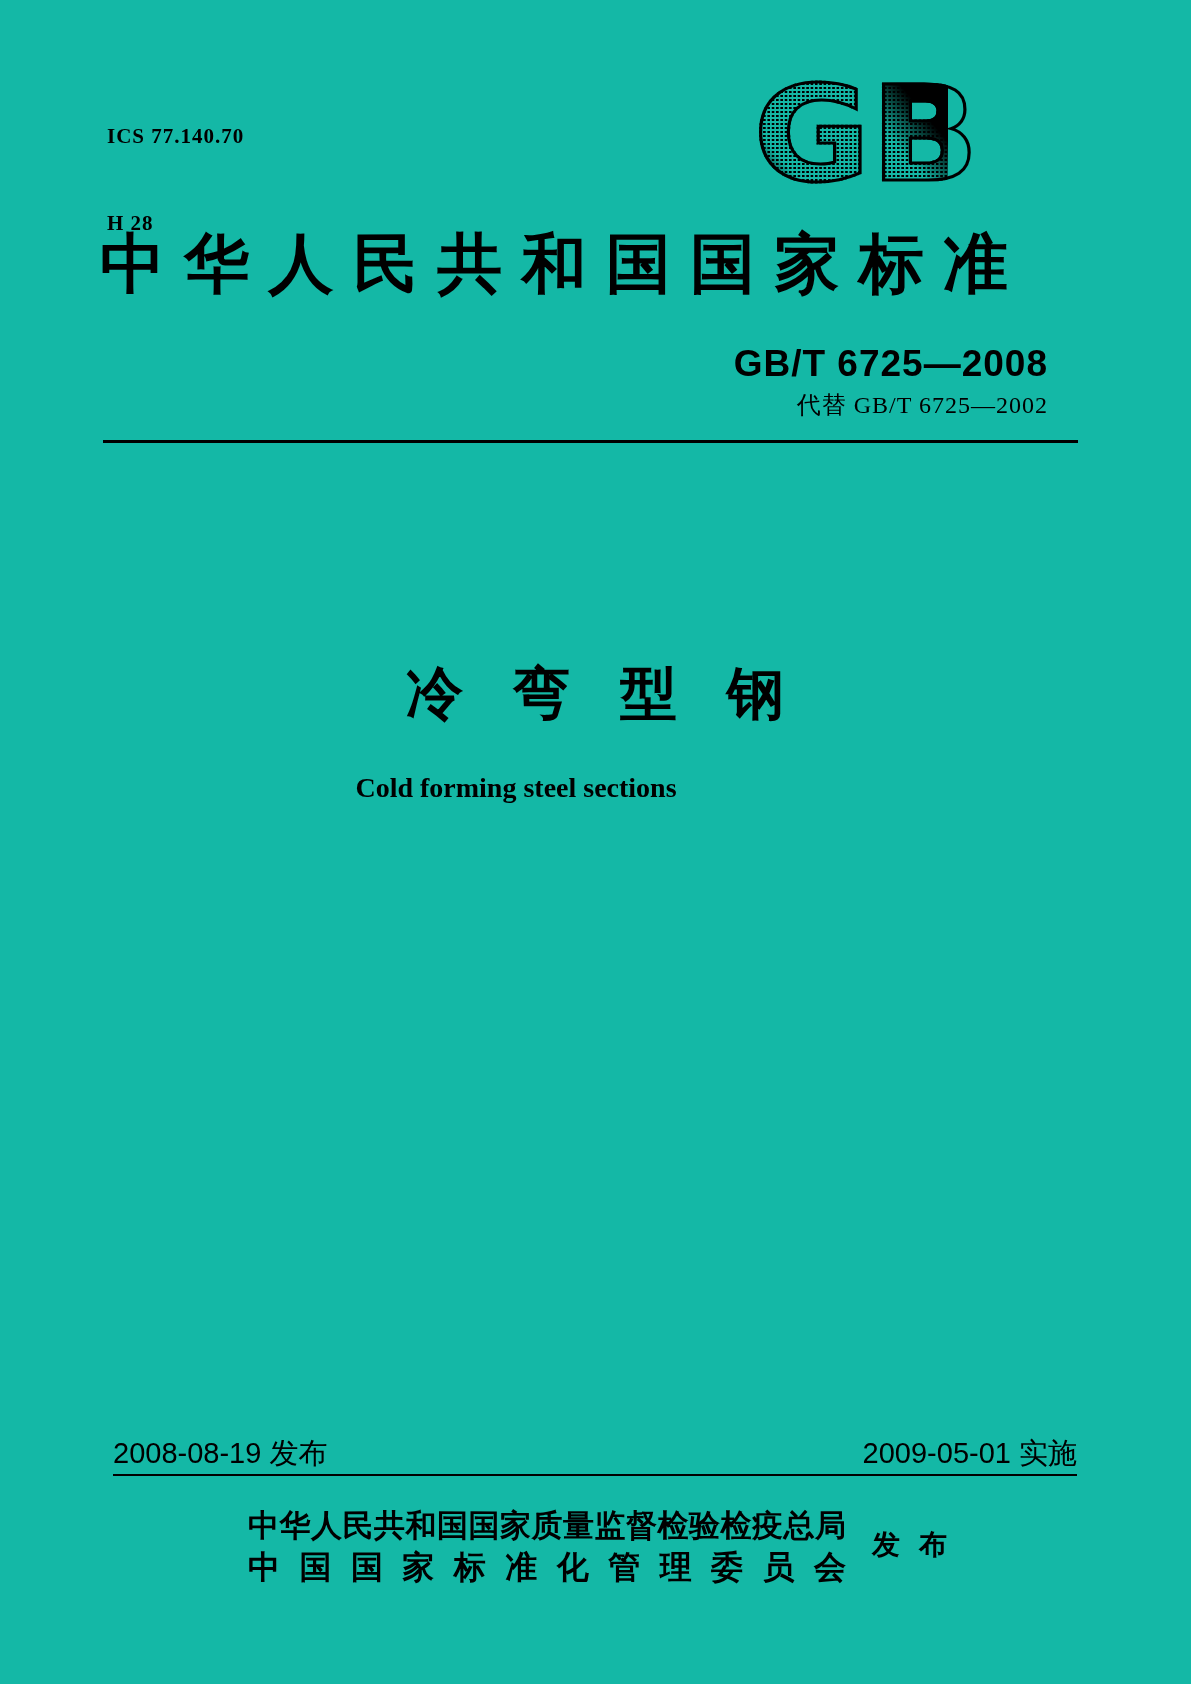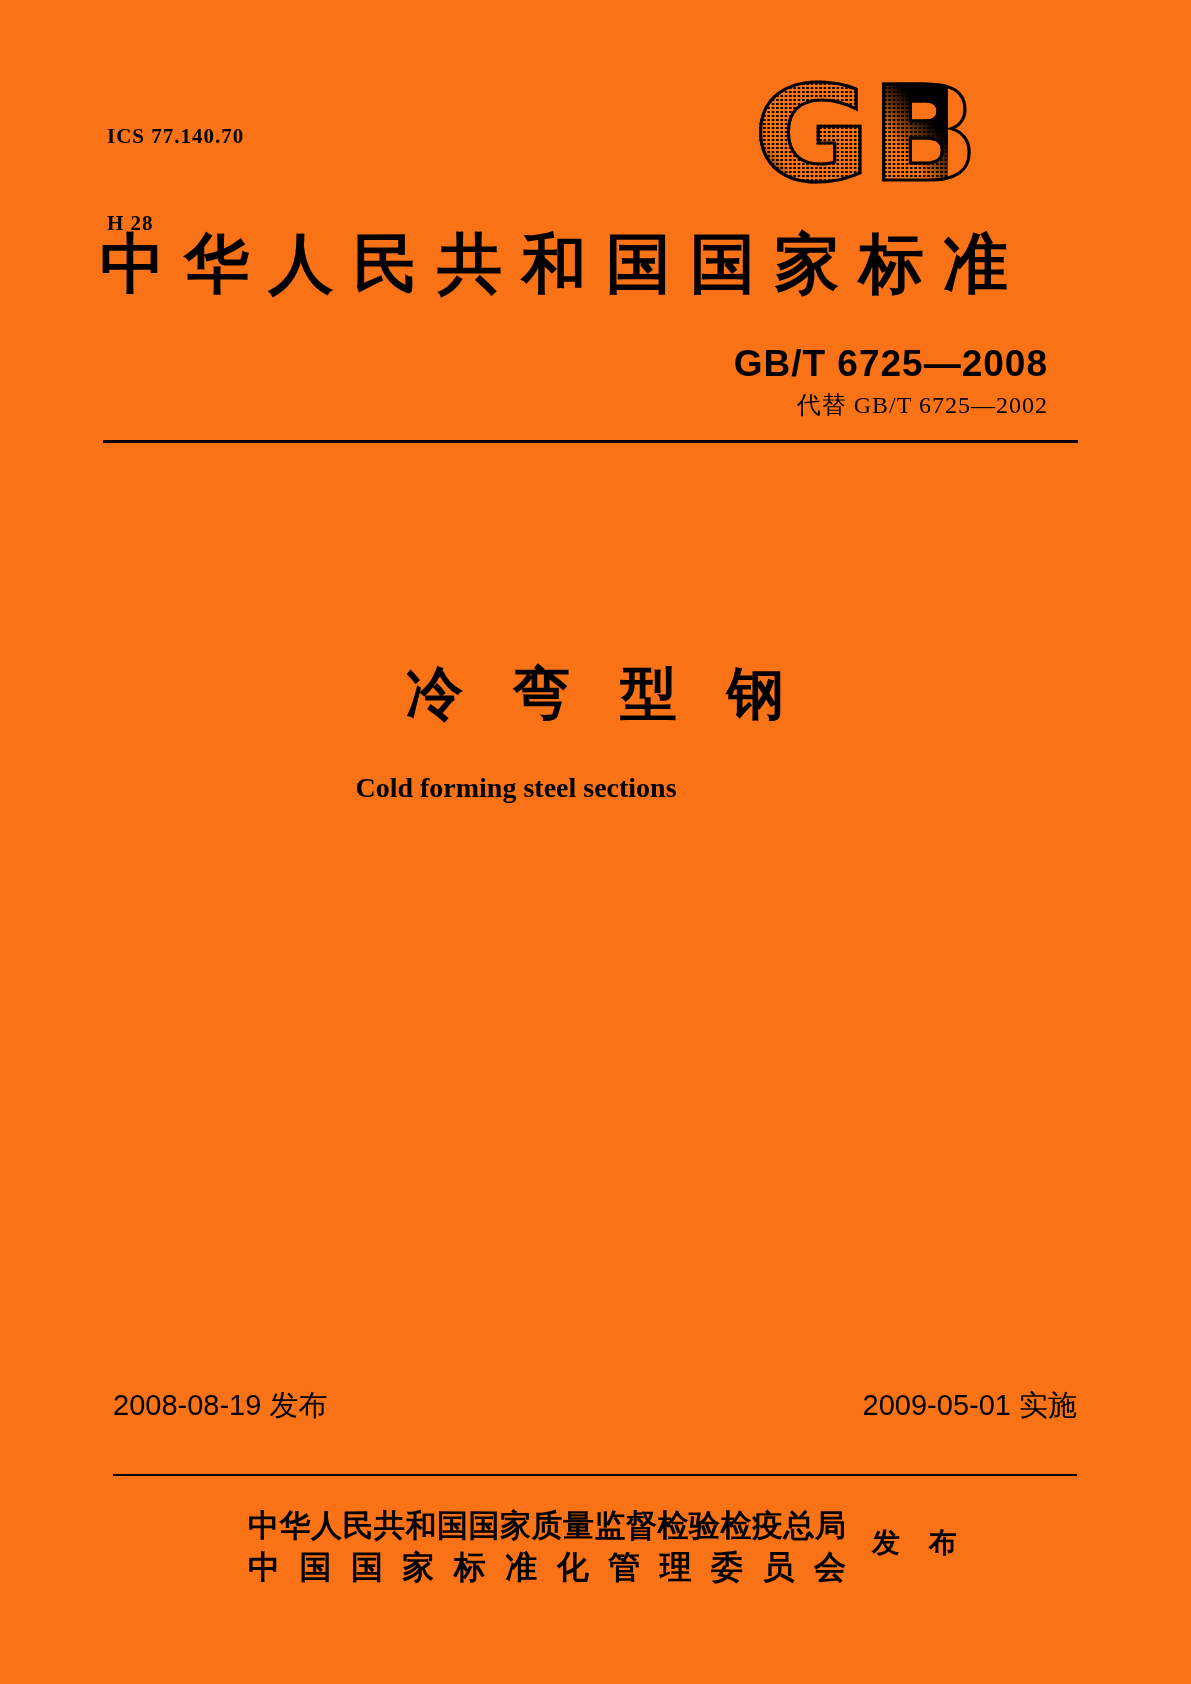--- a/index.html
+++ b/index.html
@@ -5,21 +5,21 @@
   html, body {
     margin: 0;
     padding: 0;
     background: #e8e8e8;
   }
   .page {
     position: relative;
     width: 1191px;
     height: 1684px;
     margin: 0 auto;
-    background: #f97316;
+    background: #14b8a6;
     color: #000000;
     overflow: hidden;
     font-family: "Liberation Serif", "DejaVu Serif", serif;
   }
   .abs { position: absolute; }
 
   
   .ics-block {
     left: 107px;
     top: 64px;
@@ -121,21 +121,21 @@
     text-align: center;
     font-family: "Liberation Serif", "DejaVu Serif", serif;
     font-weight: bold;
     font-size: 28px;
     line-height: 36px;
   }
 
   
   .dates-row {
     left: 113px;
-    top: 1388px;
+    top: 1436px;
     width: 964px;
     display: flex;
     justify-content: space-between;
     font-family: "Liberation Sans", "DejaVu Sans", sans-serif;
     font-weight: 500;
     font-size: 29px;
     line-height: 34px;
   }
 
   .rule-bottom {
@@ -165,21 +165,21 @@
     display: flex;
     justify-content: space-between;
     font-family: "Liberation Serif", "DejaVu Serif", serif;
     font-weight: bold;
     font-size: 32px;
     line-height: 40px;
   }
   .publish-label {
     left: 872px;
     top: 1528px;
-    font-family: Liberation Mono, monospace;
+    font-family: Liberation Serif, serif;
     font-weight: 600;
     font-size: 28px;
     line-height: 34px;
     word-spacing: 12px;
     white-space: pre;
   }
 </style>
 </head>
 <body>
 

